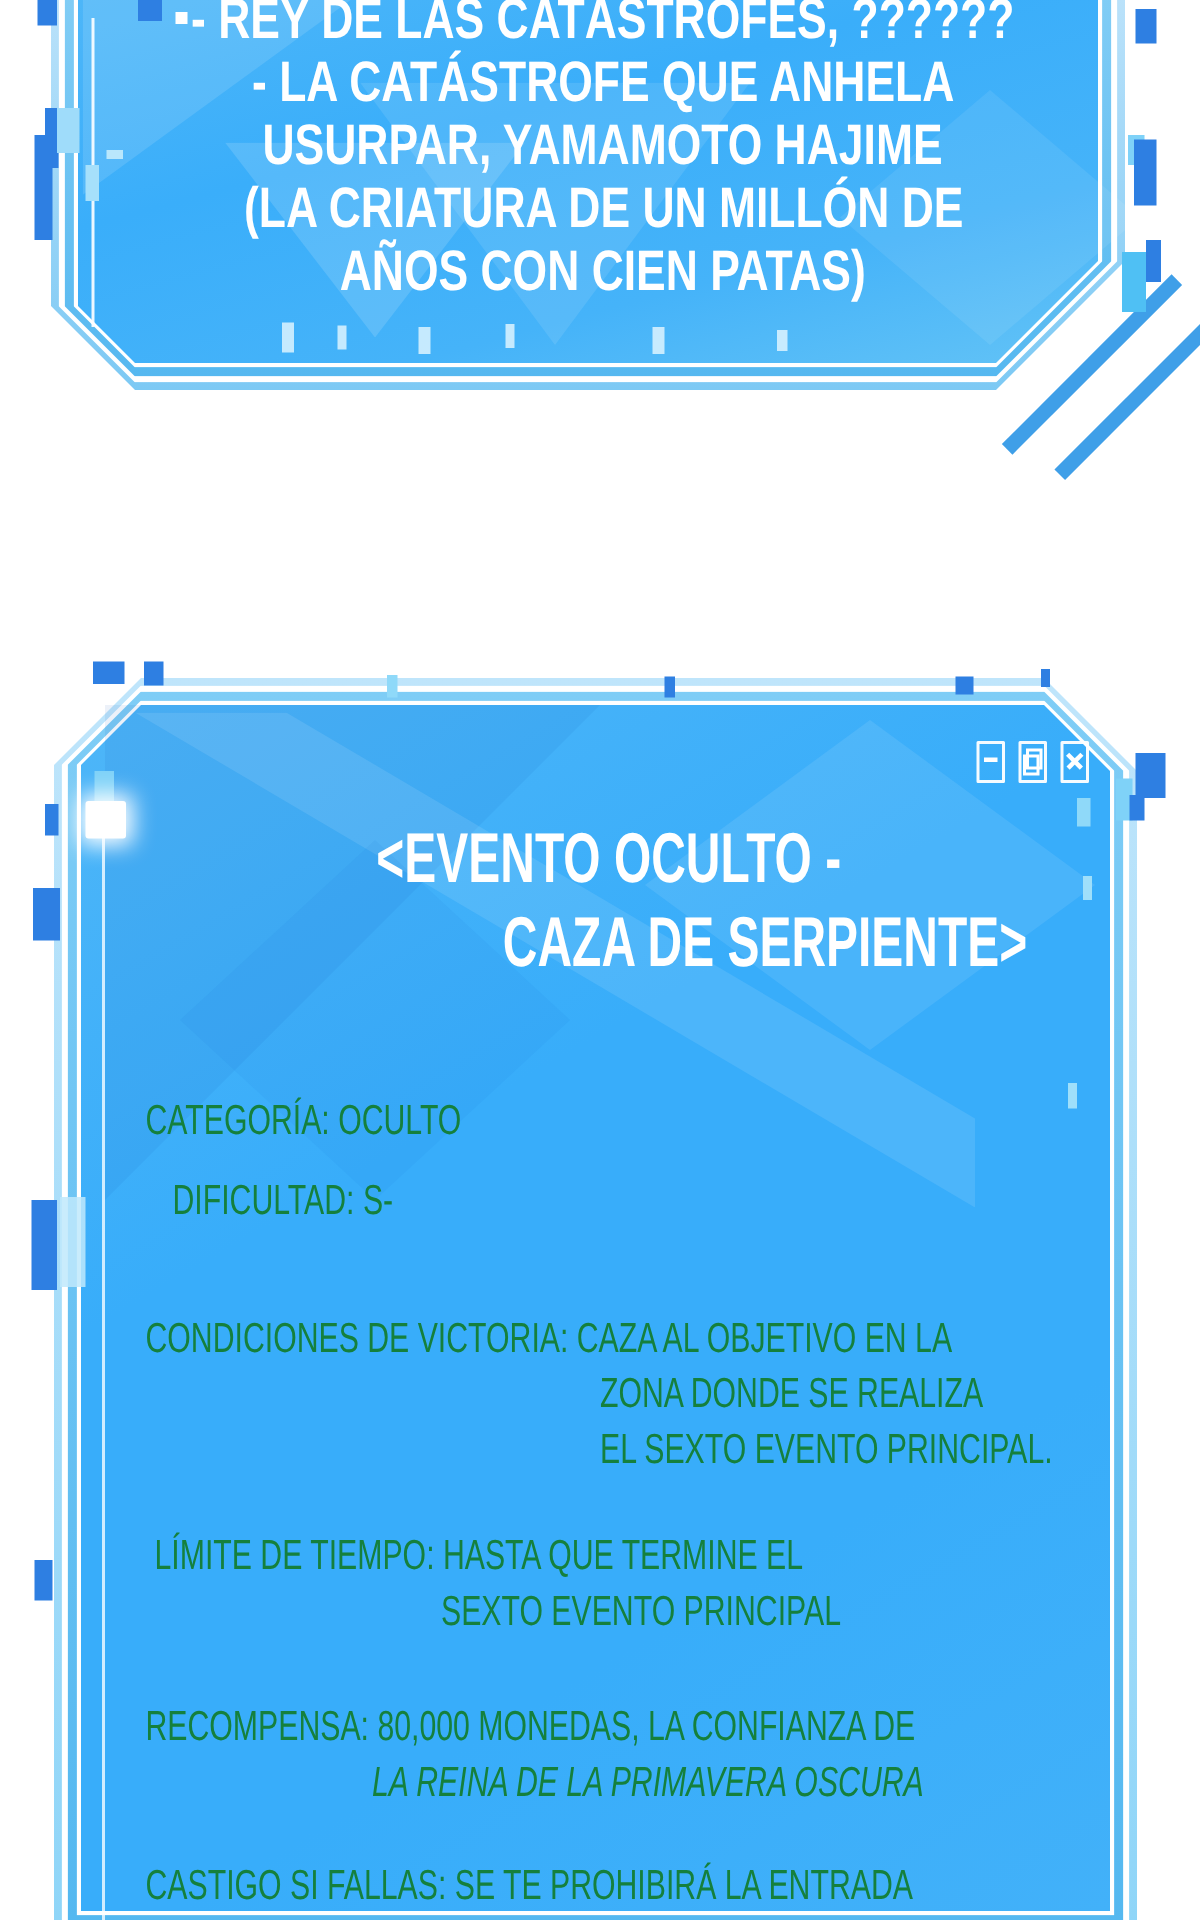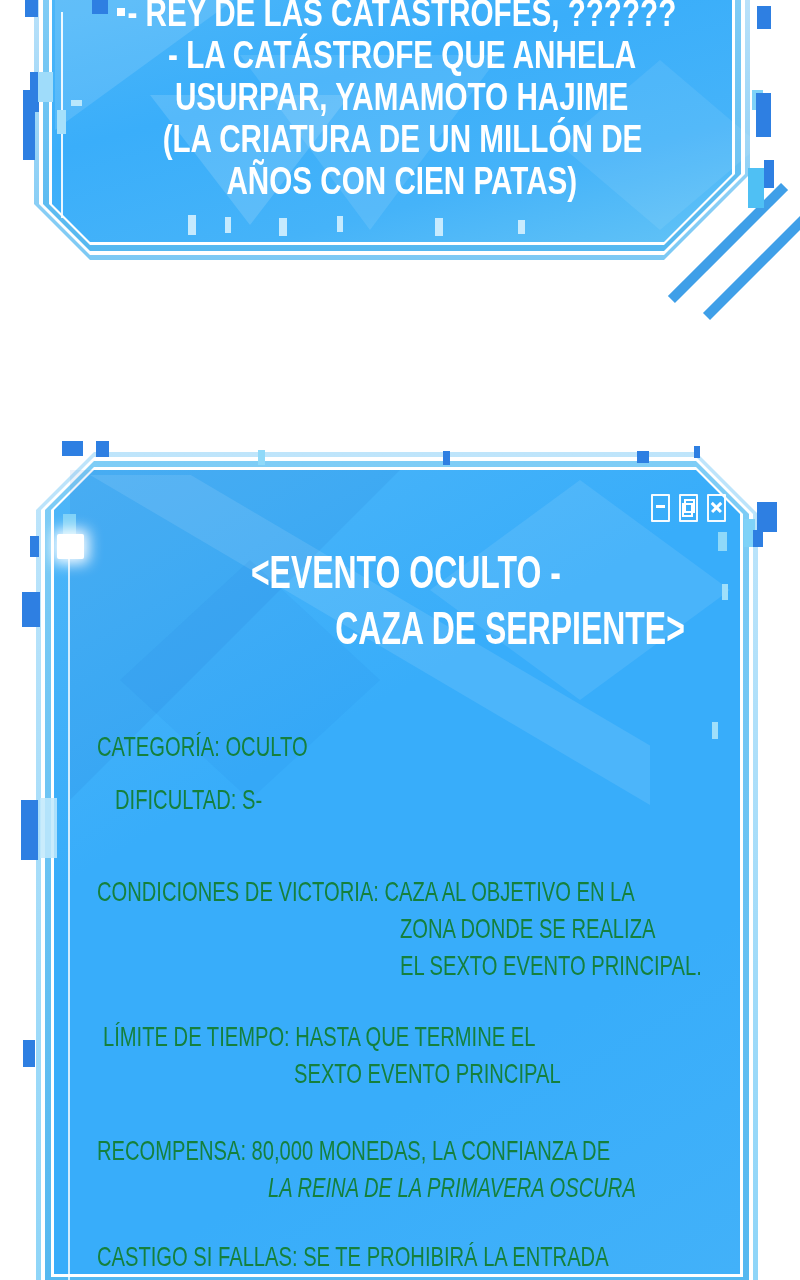--- a/index.html
+++ b/index.html
@@ -117,21 +117,21 @@
   <div class="body-line" style="left:97px;top:784px;margin-left:18px;"><span class="cxl">DIFICULTAD: S-</span></div>
 
   <div class="body-line" style="left:97px;top:876px;"><span class="cxl">CONDICIONES DE VICTORIA: CAZA AL OBJETIVO EN LA</span></div>
   <div class="body-line" style="left:400px;top:913px;"><span class="cxl">ZONA DONDE SE REALIZA</span></div>
   <div class="body-line" style="left:400px;top:950px;"><span class="cxl">EL SEXTO EVENTO PRINCIPAL.</span></div>
 
   <div class="body-line" style="left:103px;top:1021px;"><span class="cxl">LÍMITE DE TIEMPO: HASTA QUE TERMINE EL</span></div>
   <div class="body-line" style="left:294px;top:1058px;"><span class="cxl">SEXTO EVENTO PRINCIPAL</span></div>
 
   <div class="body-line" style="left:97px;top:1135px;"><span class="cxl">RECOMPENSA: 80,000 MONEDAS, LA CONFIANZA DE</span></div>
-  <div class="body-line italic" style="left:268px;top:1172px;"><span class="cxl">LA REINA DE LA PRIMAVERA OSCURA</span></div>
+  <div class="body-line italic" style="left:248px;top:1172px;"><span class="cxl">LA REINA DE LA PRIMAVERA OSCURA</span></div>
 
   <div class="body-line" style="left:97px;top:1241px;"><span class="cxl">CASTIGO SI FALLAS: SE TE PROHIBIRÁ LA ENTRADA</span></div>
 </div>
 
 <div class="g" style="left:63px;top:514px;width:13px;height:26px;background:#7fd2f8;"></div>
 <div class="glow" style="left:57px;top:534px;width:27px;height:25px;"></div>
 <div class="vline" style="left:68px;top:558px;height:722px;opacity:.85;"></div>
 
 <div class="g" style="left:25px;top:0;width:13px;height:17px;background:#2e7fe2;"></div>
 <div class="g" style="left:92px;top:0;width:16px;height:14px;background:#2e7fe2;"></div>

